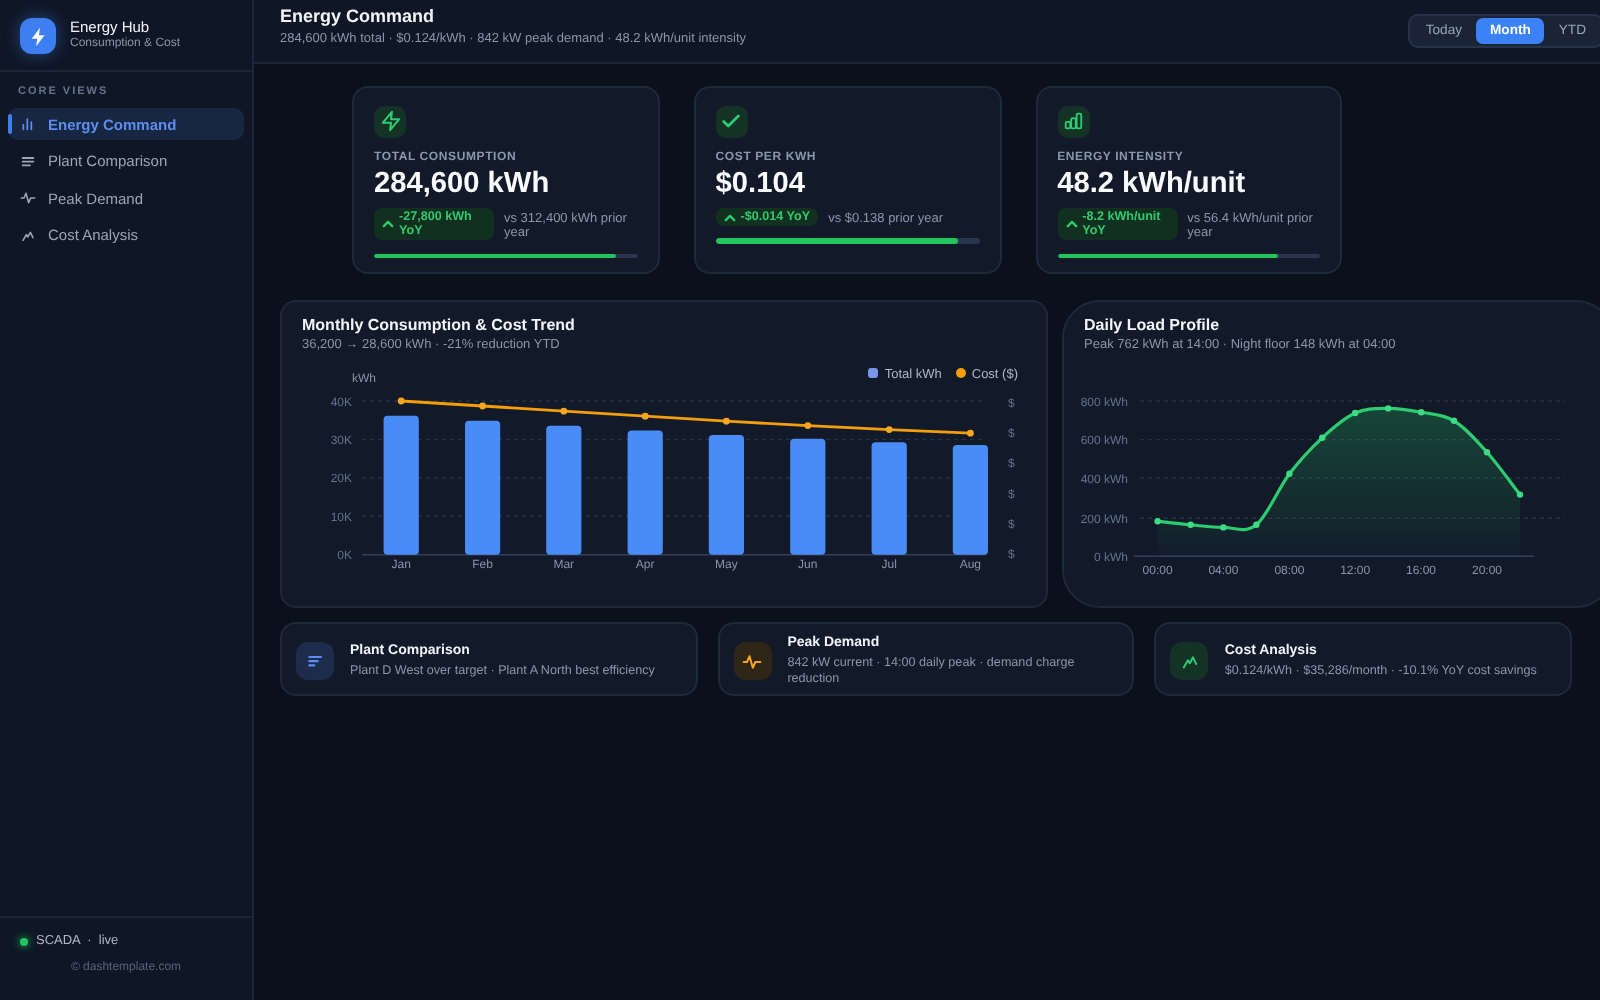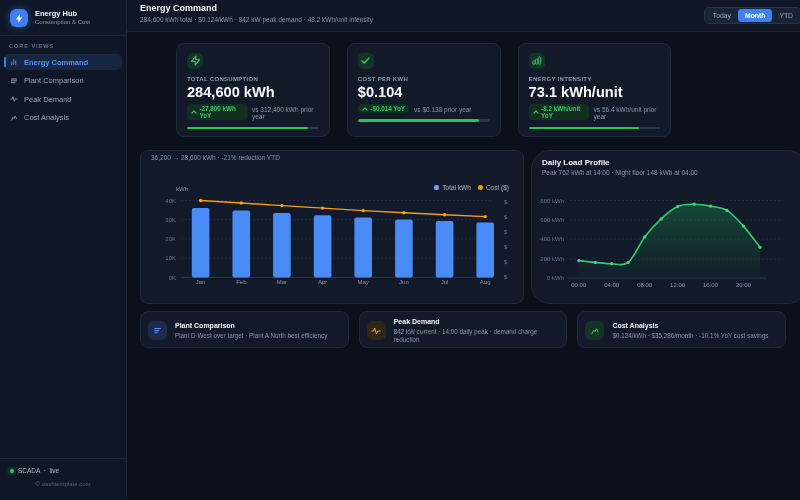--- a/index.html
+++ b/index.html
@@ -3,21 +3,21 @@
 <meta charset="utf-8">
 <style>
 * { margin:0; padding:0; box-sizing:border-box; }
 html,body { width:800px; height:500px; overflow:hidden; background:#0b101d; font-family:"Liberation Sans", sans-serif; }
 .app { display:flex; width:800px; height:500px; }
 
 .sidebar { width:127px; height:500px; background:#0f1726; border-right:1px solid #1d2638; position:relative; flex:none; }
 .logo-row { display:flex; align-items:center; gap:7px; padding:9px 10px 8px 10px; }
 .logo { width:18px; height:18px; border-radius:6px; background:#3d7ef0; display:flex; align-items:center; justify-content:center; box-shadow:0 0 8px rgba(61,126,240,.45); flex:none; }
 .logo svg { width:11px; height:11px; }
-.logo-t { font-size:7.5px; font-weight:bold; color:#f1f5f9; line-height:1.25; }
+.logo-t { font-size:7.5px; font-weight:normal; color:#f1f5f9; line-height:1.25; }
 .logo-s { font-size:6px; color:#8b95a7; line-height:1.3; }
 .sdiv { height:1px; background:#1d2638; }
 .core { font-size:5.5px; letter-spacing:1px; font-weight:bold; color:#64748b; padding:7px 0 5px 9px; }
 .nav { padding:0 4px; }
 .nav-item { display:flex; align-items:center; gap:6px; height:16px; padding-left:6px; border-radius:5px; margin-bottom:2.5px; font-size:7.5px; color:#9aa5b5; position:relative; }
 .nav-item svg { width:8px; height:8px; flex:none; }
 .nav-item.active { background:#182741; color:#5b8ef0; font-weight:bold; }
 .nav-item.active::before { content:""; position:absolute; left:0; top:3px; bottom:3px; width:2px; border-radius:2px; background:#3d7ef0; }
 .side-bottom { position:absolute; left:0; right:0; bottom:13px; }
 .side-bottom .sdiv { margin:0; }
@@ -170,37 +170,38 @@
         </div>
         <div class="card kpi">
           <div class="kicon ig">
               <svg viewBox="0 0 24 24" fill="none" stroke="#2ecc71" stroke-width="2">
                 <rect x="4" y="13" width="5" height="7" rx="1.5"></rect>
                 <rect x="10" y="9" width="5" height="11" rx="1.5"></rect>
                 <rect x="16" y="4" width="5" height="16" rx="1.5"></rect>
               </svg>
             </div>
           <div class="klabel">ENERGY INTENSITY</div>
-          <div class="kvalue">73.1 kWh/unit</div>
+          <div class="kvalue">48.2 kWh/unit</div>
           <div class="krow">
             <div class="badge">
                 <svg class="caret" viewBox="0 0 10 10" width="6" height="6">
                   <path d="M1.5 6.8 L5 3.2 L8.5 6.8" fill="none" stroke="#31c86c" stroke-width="2" stroke-linecap="round" stroke-linejoin="round"></path>
                 </svg>
                 <span>-8.2 kWh/unit YoY</span>
               </div>
             <div class="vs">vs 56.4 kWh/unit prior year</div>
           </div>
           <div class="track">
               <div class="fill fg" style="width:84%"></div>
             </div>
         </div>
       </div>
       <div class="charts">
         <div class="card chart-card c1">
+          <div class="c-title">Monthly Consumption &amp; Cost Trend</div>
           <div class="c-sub">36,200 → 28,600 kWh · -21% reduction YTD</div>
           <div class="legend">
               <span><span class="lsq"></span>Total kWh</span>
               <span><span class="ldot"></span>Cost ($)</span>
             </div>
           <svg class="plot" width="385" height="148" viewBox="0 0 385 148">
             <g stroke="#243044" stroke-dasharray="2,2" stroke-width="0.7">
               <line x1="40" y1="49.5" x2="352" y2="49.5"></line>
               <line x1="40" y1="68.7" x2="352" y2="68.7"></line>
               <line x1="40" y1="87.9" x2="352" y2="87.9"></line>

